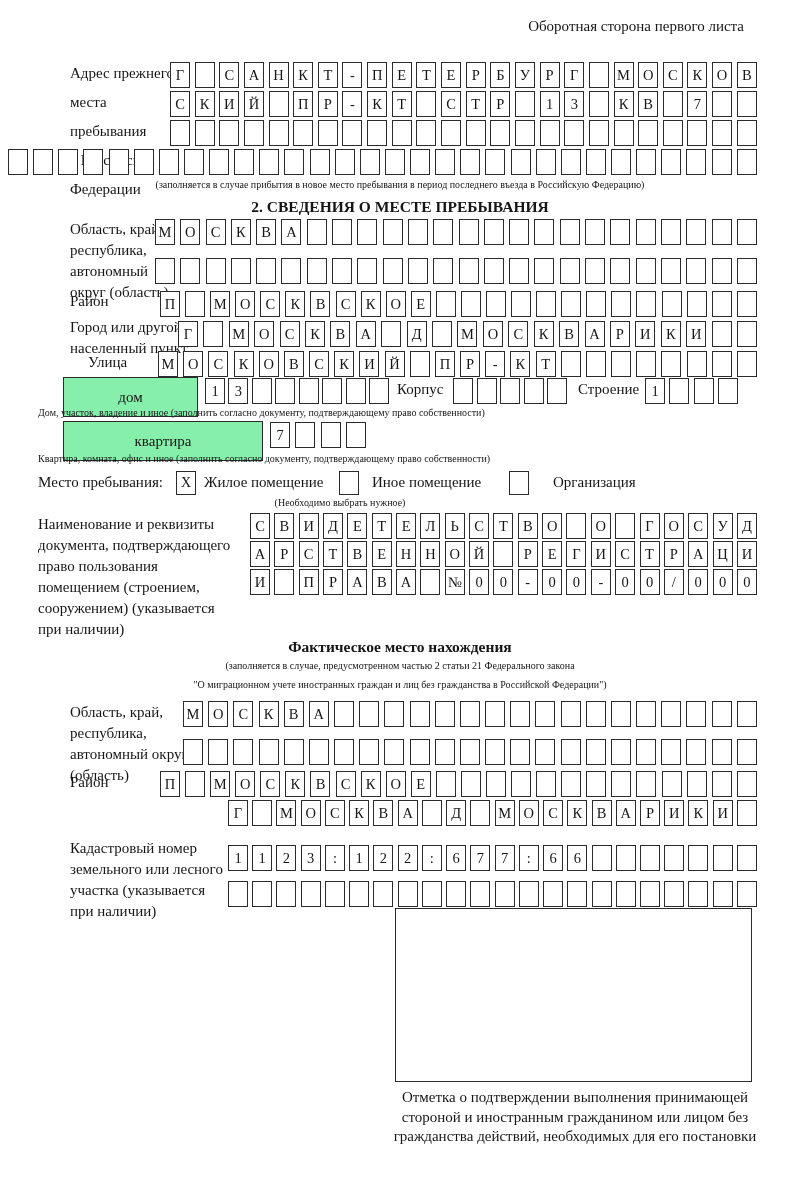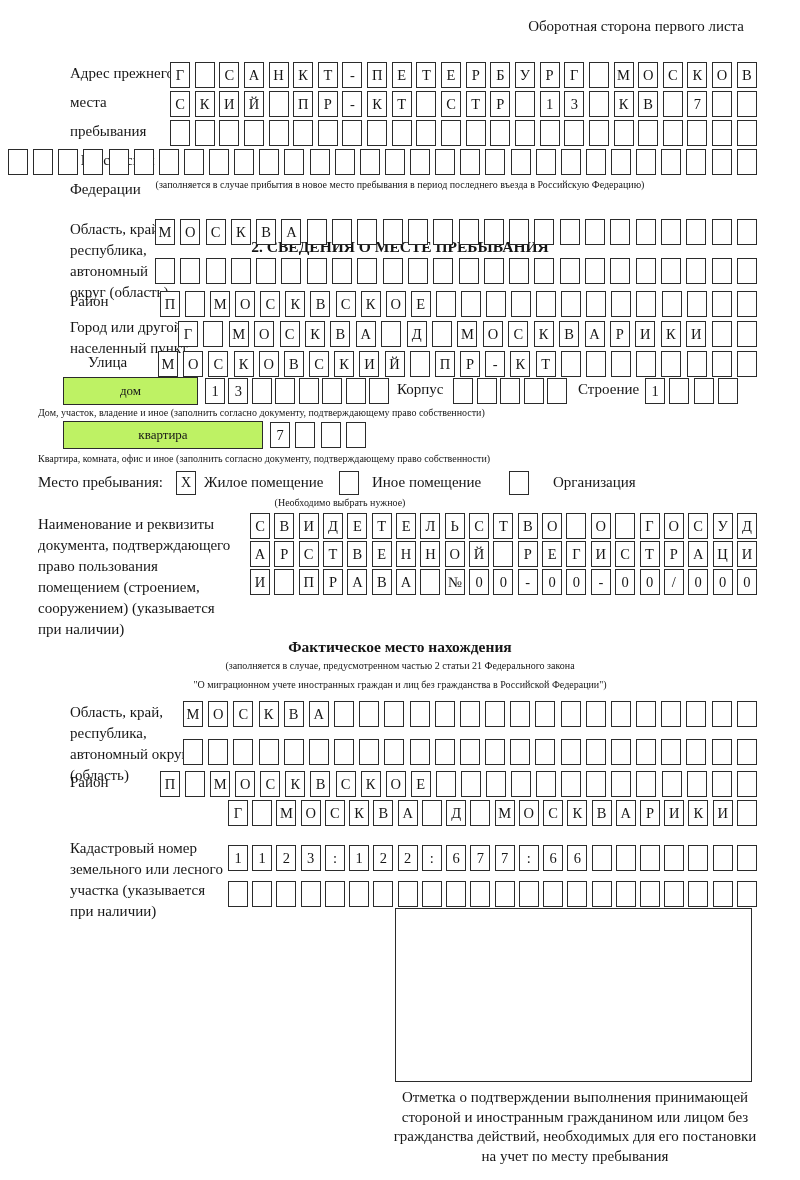--- a/index.html
+++ b/index.html
@@ -8,22 +8,22 @@
   .abs{position:absolute;}
   .cellrow{position:absolute;display:flex;justify-content:space-between;}
   .cell{box-sizing:border-box;width:20px;height:26px;border:1.7px solid #2b2b2b;background:#fff;
         display:flex;align-items:center;justify-content:center;font-size:14.5px;line-height:1;}
   .lbl{font-size:15px;line-height:29px;}
   .lbl-tight .lline{line-height:21px;}
   .lline{font-size:15px;}
   .cap{font-size:10px;}
   .title{font-size:15.5px;font-weight:bold;text-align:center;width:100%;}
   .center{text-align:center;width:100%;}
-  .wbox{box-sizing:border-box;border:1.7px solid #2b2b2b;height:28px;display:flex;
-        align-items:center;justify-content:center;font-size:13px;background:#bef264;}
+  .wbox{box-sizing:border-box;border:1.7px solid #2b2b2b;height:40px;display:flex;
+        align-items:center;justify-content:center;font-size:15px;background:#86efac;}
   .chk{box-sizing:border-box;width:20px;height:24px;border:1.7px solid #2b2b2b;display:flex;
        align-items:center;justify-content:center;font-size:14px;background:#fff;}
   .inl{font-size:15px;}
   .bigbox{box-sizing:border-box;border:1.8px solid #2b2b2b;background:#fff;}
   .note4{font-size:14px;line-height:19.5px;text-align:center;}
 </style>
 </head>
 <body>
 
 <div id="page">
@@ -141,21 +141,21 @@
       <div class="cell"></div>
       <div class="cell"></div>
       <div class="cell"></div>
       <div class="cell"></div>
       <div class="cell"></div>
       <div class="cell"></div>
       <div class="cell"></div>
     </div>
   <div class="abs cap center" style="top:179px;left:0;">(заполняется в случае прибытия в новое место пребывания в период последнего въезда в Российскую Федерацию)</div>
 
-  <div class="abs title" style="top:198px;left:0;margin-top:40px;">2. СВЕДЕНИЯ О МЕСТЕ ПРЕБЫВАНИЯ</div>
+  <div class="abs title" style="top:198px;left:0;">2. СВЕДЕНИЯ О МЕСТЕ ПРЕБЫВАНИЯ</div>
 
   <div class="abs lbl-tight" style="left:70px;top:219px;width:115px;">
       <div class="lline">Область, край,</div>
       <div class="lline">республика,</div>
       <div class="lline">автономный</div>
       <div class="lline">округ (область)</div>
     </div>
   <div class="cellrow" style="left:155px;top:219px;width:602px;">
       <div class="cell">М</div>
       <div class="cell">О</div>
@@ -586,16 +586,15 @@
       <div class="cell"></div>
       <div class="cell"></div>
       <div class="cell"></div>
     </div>
 
   <div class="abs bigbox" style="left:395px;top:908px;width:357px;height:174px;"></div>
   <div class="abs note4" style="left:365px;top:1088px;width:420px;">
       <div class="lline">Отметка о подтверждении выполнения принимающей</div>
       <div class="lline">стороной и иностранным гражданином или лицом без</div>
       <div class="lline">гражданства действий, необходимых для его постановки</div>
-      <div class="lline">на учет по месту пребывания</div>
     </div>
 
 </div>
 
 </body></html>

